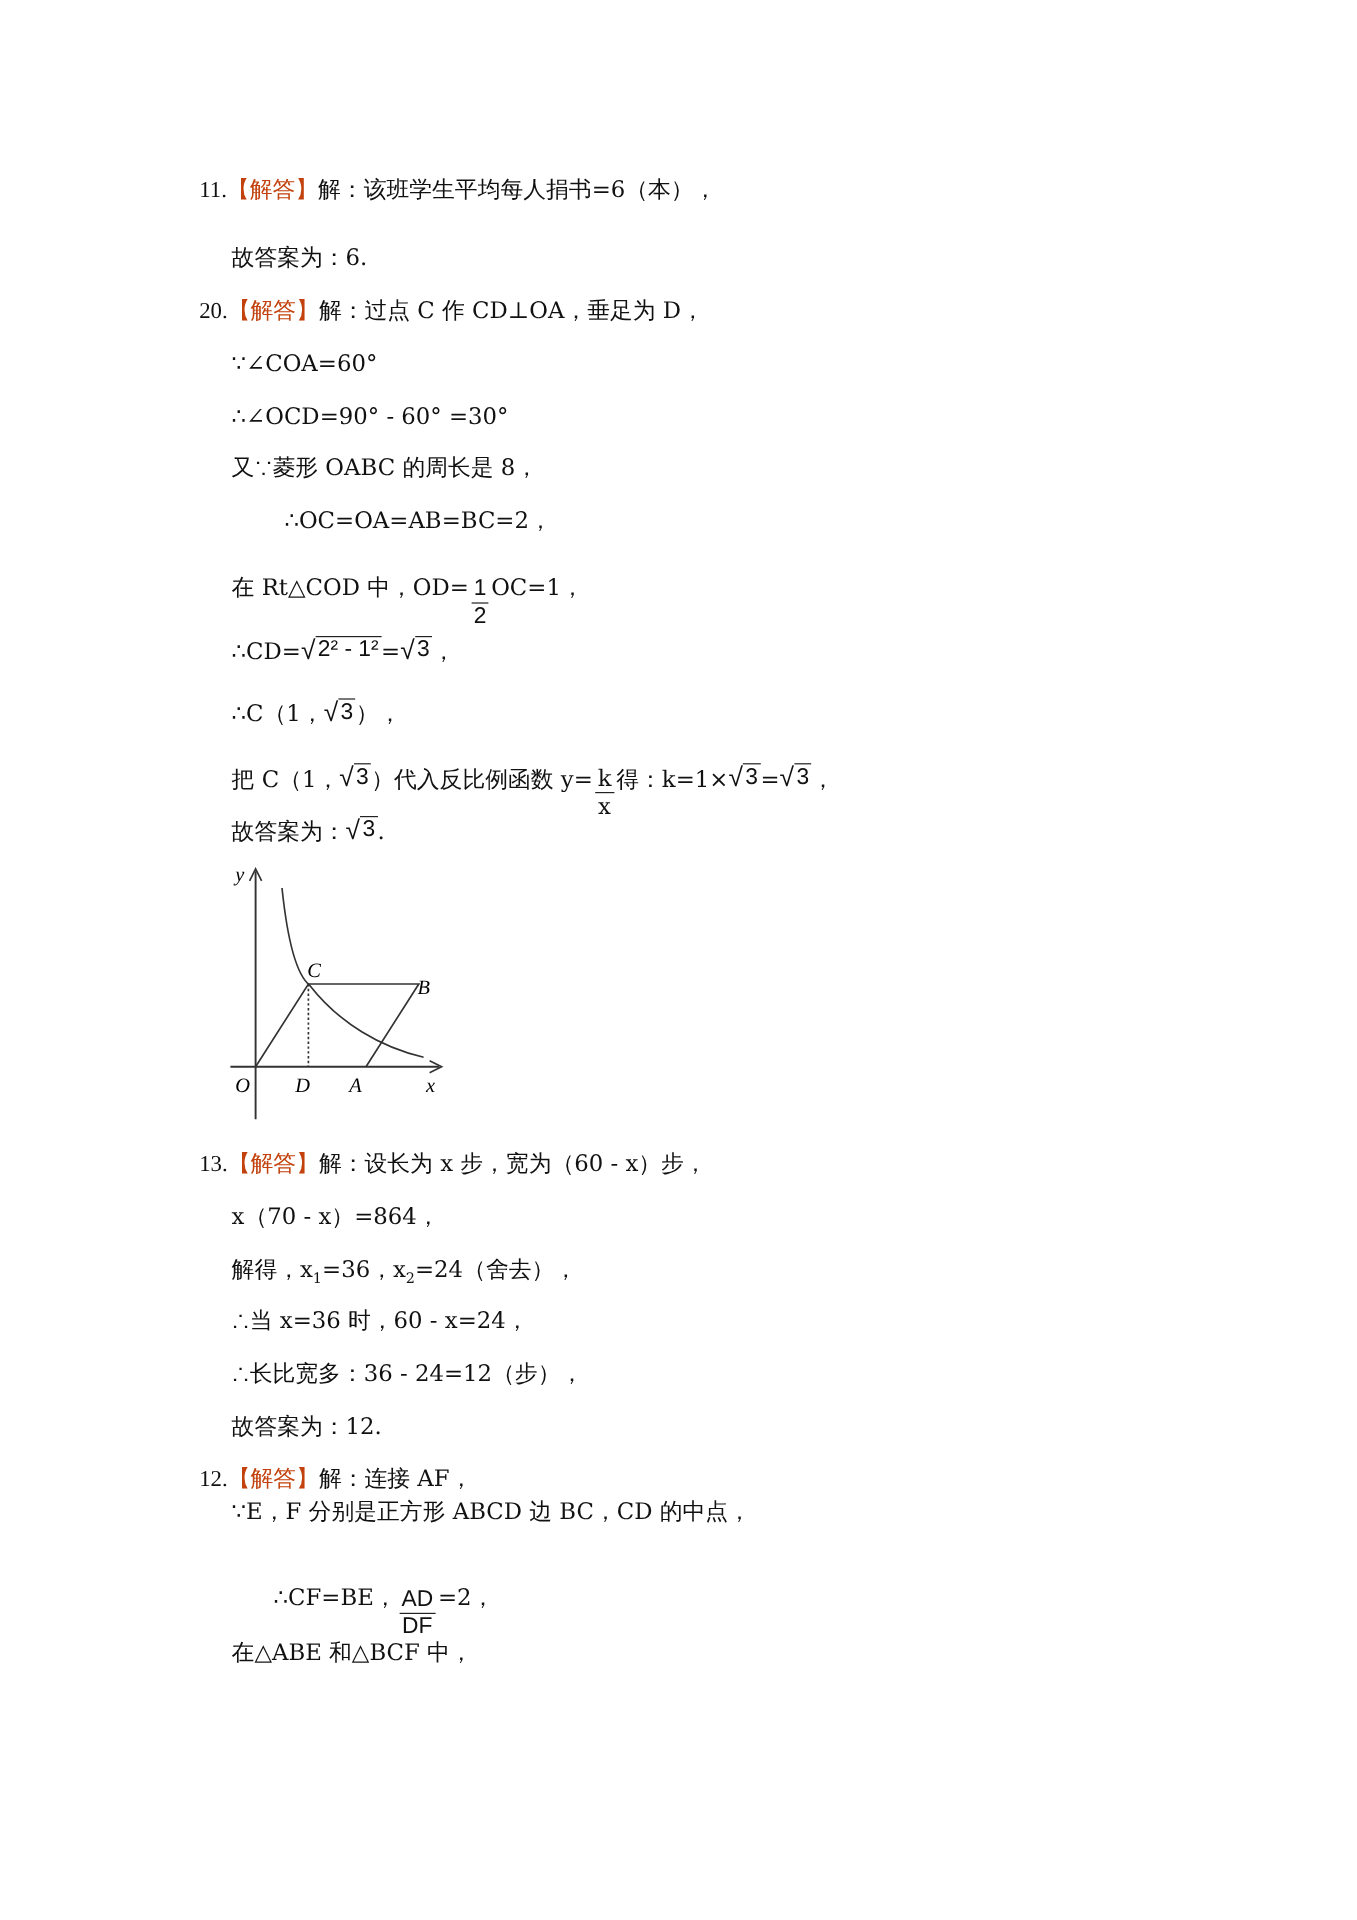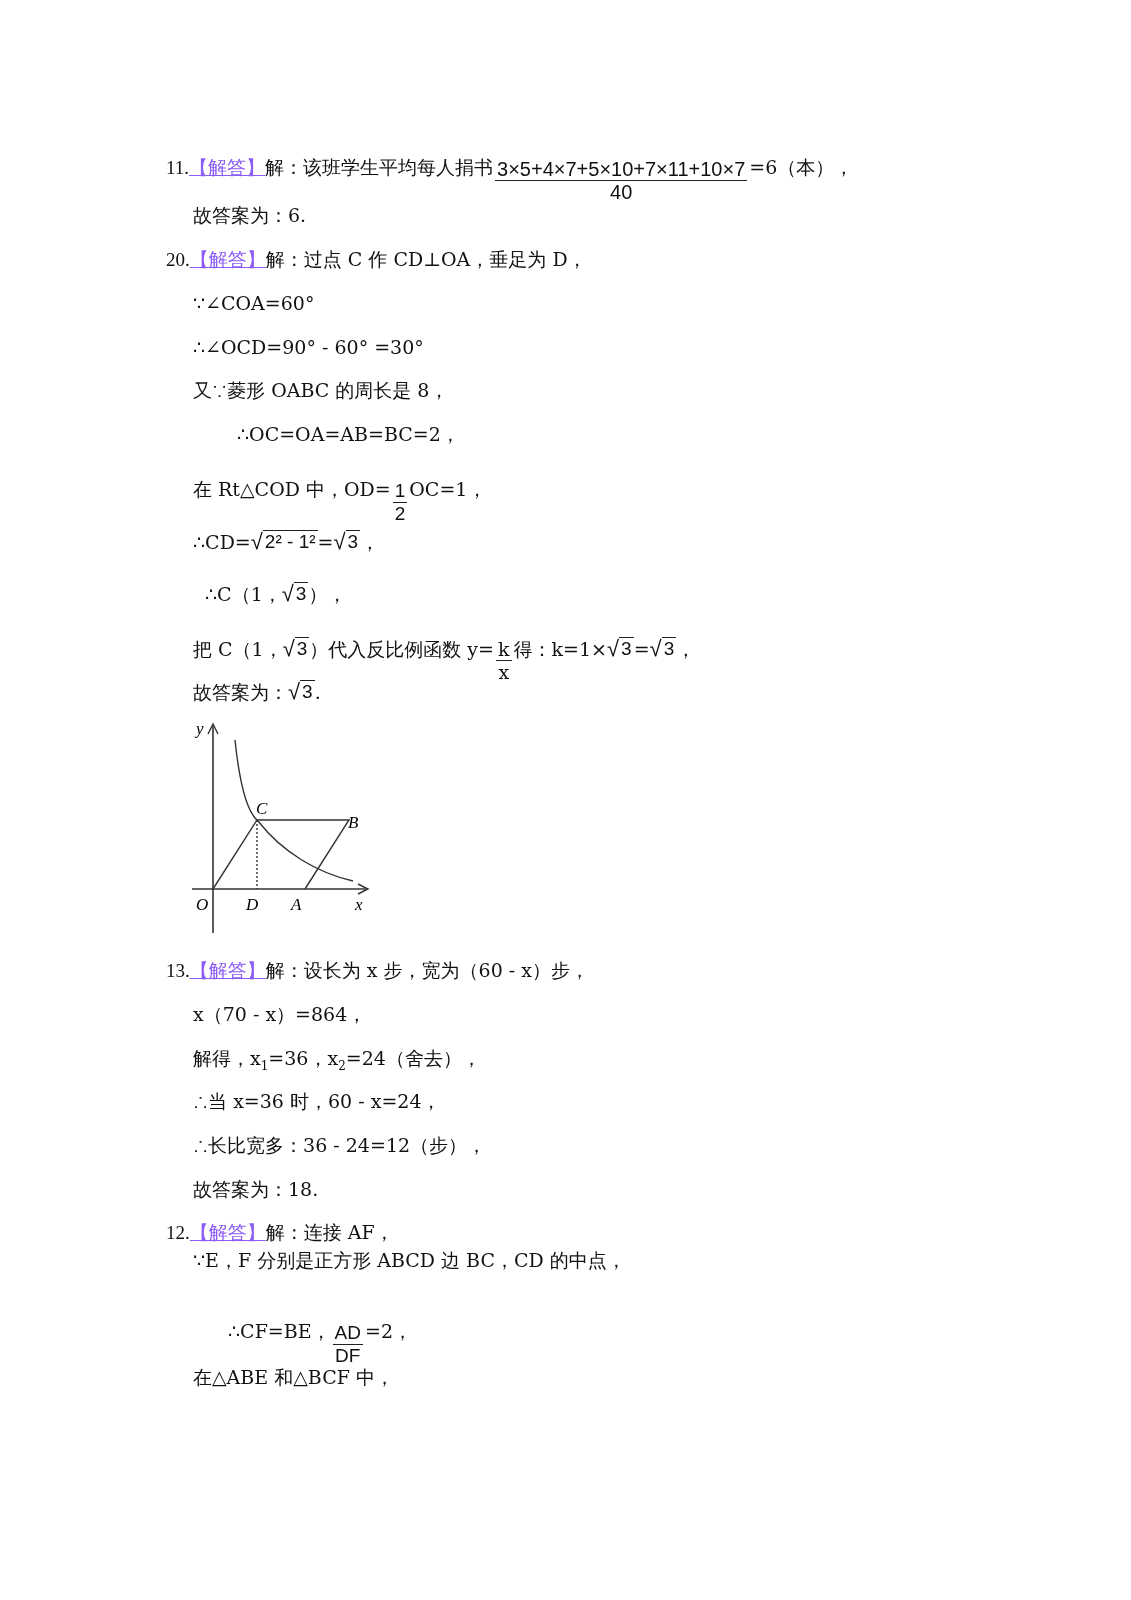--- a/index.html
+++ b/index.html
@@ -3,39 +3,36 @@
 <meta charset="utf-8">
 <style>
   html, body { margin: 0; padding: 0; background: #ffffff; }
   body {
     width: 1131px; height: 1600px; position: relative; overflow: hidden;
     font-family: "DejaVu Serif", "Liberation Serif", serif;
     color: #111; font-size: 19px;
   }
   .line { position: absolute; white-space: nowrap; line-height: 24px; }
   .num { font-family: "Liberation Serif", serif; }
-  .tag { color: #8b5cf6; font-family: "DejaVu Sans", sans-serif; text-decoration: underline; }
+  .tag { color: #c2410c; font-family: "DejaVu Sans", sans-serif; }
   .frac { display: inline-flex; flex-direction: column; align-items: center; vertical-align: middle; margin: 0 2px; font-family: "Liberation Sans", sans-serif; }
   .frac .n { border-bottom: 1.5px solid #222; padding: 0 2px; line-height: 22px; }
   .frac .d { line-height: 22px; }
   .frac.big { font-size: 20px; }
   .sqrt { display: inline-flex; align-items: flex-end; font-family: "Liberation Sans", sans-serif; }
   .sqrt .rad { font-size: 22px; line-height: 22px; }
   .sqrt .under { border-top: 1.5px solid #222; padding: 0 2px; line-height: 22px; }
   sub { font-size: 12px; }
   .figure { position: absolute; left: 188px; top: 718px; }
 </style>
 </head>
 <body>
 
 <div class="line" style="left:166px; top:146px;">
-  <span class="num">11.</span><span class="tag">【解答】</span><span>解：该班学生平均每人捐书</span><span class="frac big" style="position:relative; top:12px;">
-      <span class="n">3×5+4×7+5×10+7×11+10×7</span>
-      <span class="d">40</span>
-    </span><span>=6（本），</span>
+  <span class="num">11.</span><span class="tag">【解答】</span><span>解：该班学生平均每人捐书</span><span>=6（本），</span>
 </div>
 <div class="line" style="left:193px; top:203px;">故答案为：6.</div>
 
 <div class="line" style="left:166px; top:247px;">
   <span class="num">20.</span><span class="tag">【解答】</span><span>解：过点 C 作 CD⊥OA，垂足为 D，</span>
 </div>
 <div class="line" style="left:193px; top:291px;">∵∠COA=60°</div>
 <div class="line" style="left:193px; top:335px;">∴∠OCD=90° - 60° =30°</div>
 <div class="line" style="left:193px; top:378px;">又∵菱形 OABC 的周长是 8，</div>
 <div class="line" style="left:193px; top:422px;margin-left:44px;">∴OC=OA=AB=BC=2，</div>
@@ -47,21 +44,21 @@
 </div>
 <div class="line" style="left:193px; top:530px;text-align:right;">
   <span>∴CD=</span><span class="sqrt">
       <span class="rad">√</span>
       <span class="under">2² - 1²</span>
     </span><span>=</span><span class="sqrt">
       <span class="rad">√</span>
       <span class="under">3</span>
     </span><span>，</span>
 </div>
-<div class="line" style="left:193px; top:582px;margin-left:12px;">
+<div class="line" style="left:193px; top:582px;">
   <span>∴C（1，</span><span class="sqrt">
       <span class="rad">√</span>
       <span class="under">3</span>
     </span><span>），</span>
 </div>
 <div class="line" style="left:193px; top:628px;">
   <span>把 C（1，</span><span class="sqrt">
       <span class="rad">√</span>
       <span class="under">3</span>
     </span><span>）代入反比例函数 y=</span><span class="frac" style="position:relative; top:10px; font-family:'DejaVu Serif',serif;">
@@ -108,21 +105,21 @@
 
 <div class="line" style="left:166px; top:958px;">
   <span class="num">13.</span><span class="tag">【解答】</span><span>解：设长为 x 步，宽为（60 - x）步，</span>
 </div>
 <div class="line" style="left:193px; top:1002px;">x（70 - x）=864，</div>
 <div class="line" style="left:193px; top:1046px;">
   <span>解得，x</span><sub>1</sub><span>=36，x</span><sub>2</sub><span>=24（舍去），</span>
 </div>
 <div class="line" style="left:193px; top:1089px;">∴当 x=36 时，60 - x=24，</div>
 <div class="line" style="left:193px; top:1133px;">∴长比宽多：36 - 24=12（步），</div>
-<div class="line" style="left:193px; top:1177px;">故答案为：18.</div>
+<div class="line" style="left:193px; top:1177px;">故答案为：12.</div>
 
 <div class="line" style="left:166px; top:1220px;">
   <span class="num">12.</span><span class="tag">【解答】</span><span>解：连接 AF，</span>
 </div>
 <div class="line" style="left:193px; top:1232px;margin-top:16px;">∵E，F 分别是正方形 ABCD 边 BC，CD 的中点，</div>
 <div class="line" style="left:193px; top:1310px;margin-left:35px;">
   <span>∴CF=BE，</span><span class="frac" style="position:relative; top:12px;">
       <span class="n">AD</span>
       <span class="d">DF</span>
     </span><span>=2，</span>

